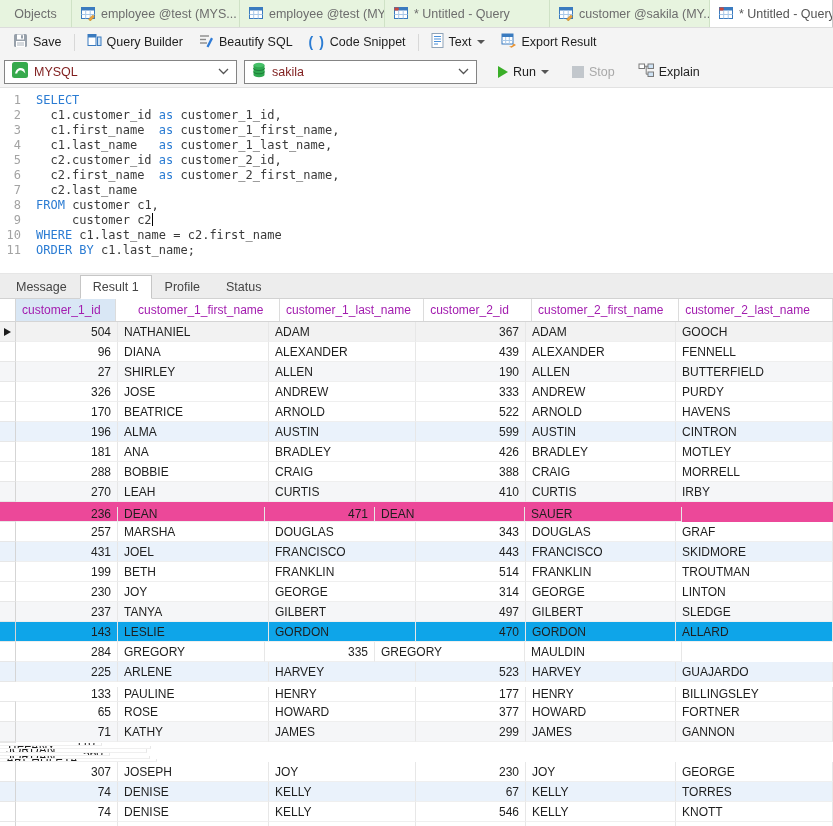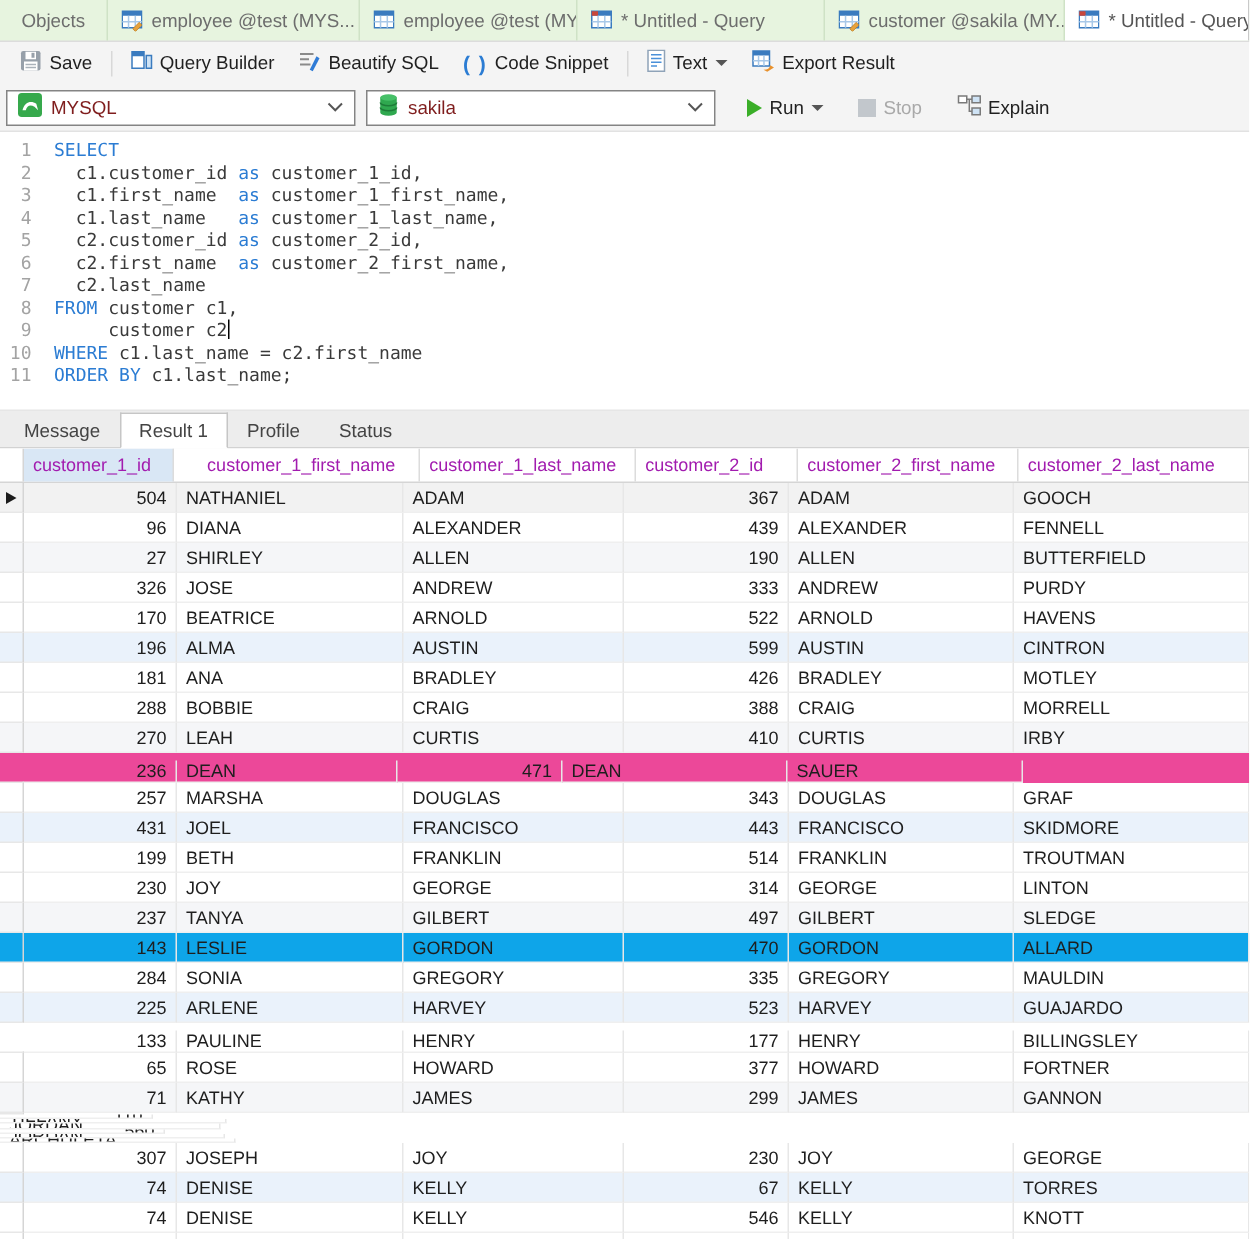--- a/index.html
+++ b/index.html
@@ -425,21 +425,20 @@
           <div class="g-cell g-num" style="width: 102px;">143</div>
           <div class="g-cell" style="width: 151px;">LESLIE</div>
           <div class="g-cell" style="width: 147px;">GORDON</div>
           <div class="g-cell g-num" style="width: 110px;">470</div>
           <div class="g-cell" style="width: 150px;">GORDON</div>
           <div class="g-cell" style="width: 157px;">ALLARD</div>
         </div>
         <div class="grid-row" style="background: rgb(255, 255, 255);">
           <div class="g-gutter"></div>
           <div class="g-cell g-num" style="width: 102px;">284</div>
-          <div class="g-cell" style="width: 151px;">SONIA</div>
           <div class="g-cell" style="width: 147px;">GREGORY</div>
           <div class="g-cell g-num" style="width: 110px;">335</div>
           <div class="g-cell" style="width: 150px;">GREGORY</div>
           <div class="g-cell" style="width: 157px;">MAULDIN</div>
         </div>
         <div class="grid-row" style="background: rgb(234, 242, 251);">
           <div class="g-gutter"></div>
           <div class="g-cell g-num" style="width: 102px;">225</div>
           <div class="g-cell" style="width: 151px;">ARLENE</div>
           <div class="g-cell" style="width: 147px;">HARVEY</div>

